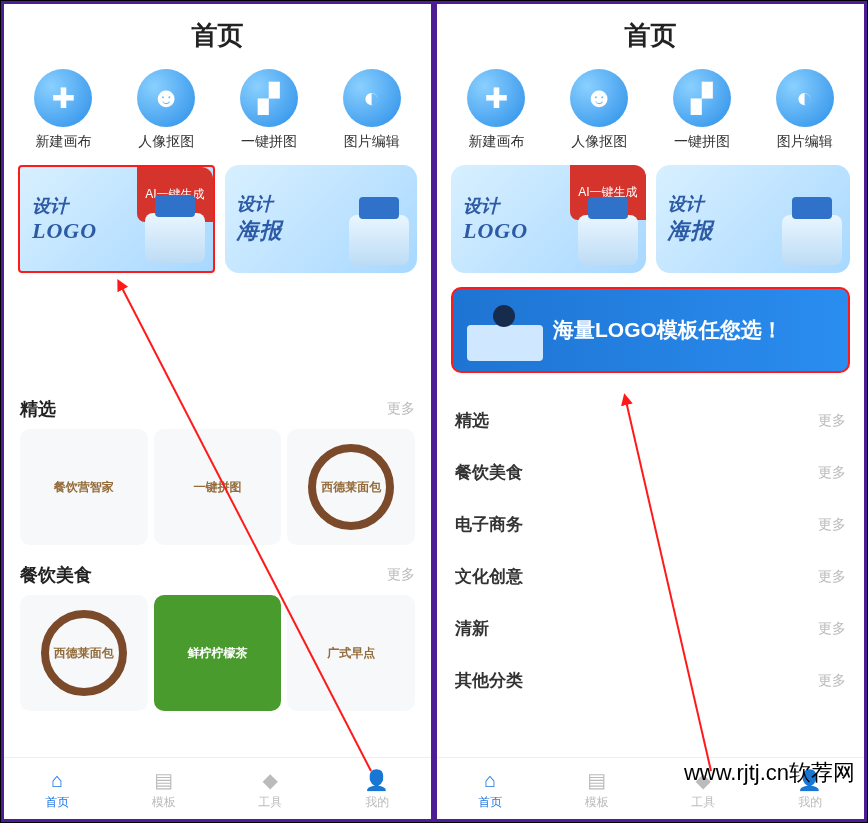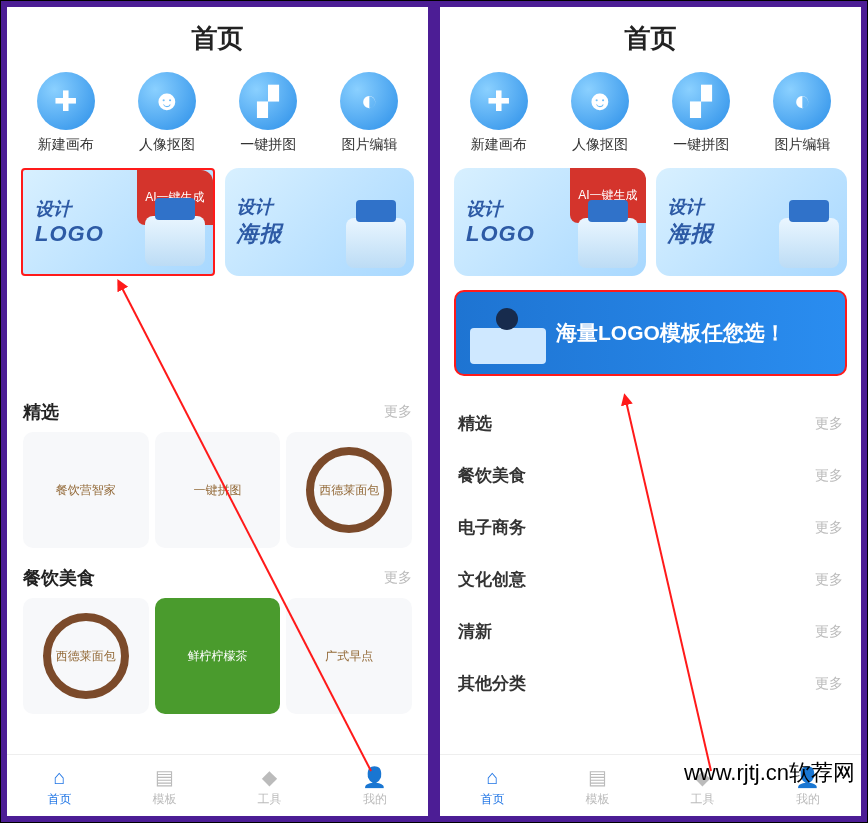--- a/index.html
+++ b/index.html
@@ -1,40 +1,40 @@
 <!DOCTYPE html>
 <html><head>
 <meta charset="utf-8">
 <style>
   * { margin: 0; padding: 0; box-sizing: border-box; }
   body { font-family: "PingFang SC", "Microsoft YaHei", sans-serif; background: #fff; }
   .wrapper { display: flex; width: 868px; height: 823px; border: 1px solid #000; position: relative; }
-  .phone { width: 50%; height: 100%; border: 6px solid #4c1d95; display: flex; flex-direction: column; background: #fff; overflow: hidden; position: relative; }
+  .phone { width: 50%; height: 100%; border: 3px solid #4c1d95; display: flex; flex-direction: column; background: #fff; overflow: hidden; position: relative; }
   .header { text-align: center; padding: 14px 0 10px; font-size: 26px; font-weight: 700; color: #222; }
   .toolrow { display: flex; justify-content: space-around; padding: 6px 8px 14px; }
   .tool { display: flex; flex-direction: column; align-items: center; gap: 6px; }
   .tool-icon { width: 58px; height: 58px; border-radius: 50%; background: radial-gradient(circle at 30% 30%, #8ad0ff, #2a8ee8); display: flex; align-items: center; justify-content: center; color: #fff; font-size: 28px; }
   .tool-label { font-size: 14px; color: #333; }
   .banner-row { display: flex; gap: 10px; padding: 0 14px; }
   .card { flex: 1; height: 108px; border-radius: 14px; background: linear-gradient(135deg, #d8f0ff, #a8d8ff); position: relative; display: flex; align-items: center; padding: 8px 12px; }
   .card .txt { display: flex; flex-direction: column; color: #2d5aa5; font-weight: 700; font-style: italic; font-size: 18px; }
-  .card .txt .line2 { font-size: 22px; letter-spacing: 1px; }
+  .card .txt .line2 { font-size: 22px; letter-spacing: 1px; font-family: Liberation Serif, serif; }
   .card .badge { position: absolute; top: 0; right: 0; background: #d4342c; color: #fff; font-size: 12px; padding: 19px 8px; border-radius: 0 12px 0 8px; }
   .card .gfx { position: absolute; right: 8px; bottom: 8px; width: 60px; height: 50px; background: linear-gradient(#eaf6ff,#bcdcf5); border-radius: 8px; }
   .card .gfx::before { content:""; position:absolute; top:-18px; left:10px; width:40px; height:22px; background:#3072c9; border-radius:4px; }
   .redbox { border: 2px solid #ff1a1a; border-radius: 4px; }
   .midbanner { margin: 14px 14px 8px; height: 86px; border-radius: 10px; background: linear-gradient(90deg, #1e74d2, #2a8df0); display: flex; align-items: center; padding-left: 100px; position: relative; }
   .midbanner .desk { position:absolute; left:14px; bottom:10px; width:76px; height:36px; background:#cfe8ff; border-radius:4px; }
   .midbanner .head { position:absolute; left:40px; bottom:44px; width:22px; height:22px; background:#172b4d; border-radius:50%; }
   .midbanner .txt { color: #fff; font-size: 21px; font-weight: 700; }
   .section { padding: 14px 16px 4px; }
   .sec-head { display: flex; justify-content: space-between; align-items: center; margin-bottom: 8px; }
   .sec-title { font-size: 18px; font-weight: 700; color: #222; }
   .sec-more { font-size: 14px; color: #bbb; }
-  .thumbs { display: flex; gap: 6px; }
+  .thumbs { display: flex; gap: 6px; font-weight: bold; }
   .thumb { flex: 1; height: 116px; border-radius: 10px; background: #f7f8fa; display: flex; align-items: center; justify-content: center; font-size: 12px; color: #946b3a; position: relative; overflow: hidden; }
   .thumb.green { background: #4a9b2d; color: #fff; }
   .thumb.circle::before { content:""; position:absolute; width:70px; height:70px; border:8px solid #7b4a2a; border-radius:50%; }
   .catlist { display: flex; justify-content: space-between; align-items: center; padding: 14px 2px; border-bottom: 1px solid transparent; }
   .cat-label { font-size: 17px; font-weight: 600; color: #333; }
   .tabbar { margin-top: auto; display: flex; justify-content: space-around; align-items: center; padding: 10px 0 8px; border-top: 1px solid #eee; background:#fff; }
   .tabitem { display: flex; flex-direction: column; align-items: center; gap: 2px; font-size: 12px; color: #bbb; }
   .tabitem.active { color: #2176e5; }
   .tabicon { font-size: 20px; }
   .arrow-svg { position: absolute; top: 0; left: 0; pointer-events: none; }

